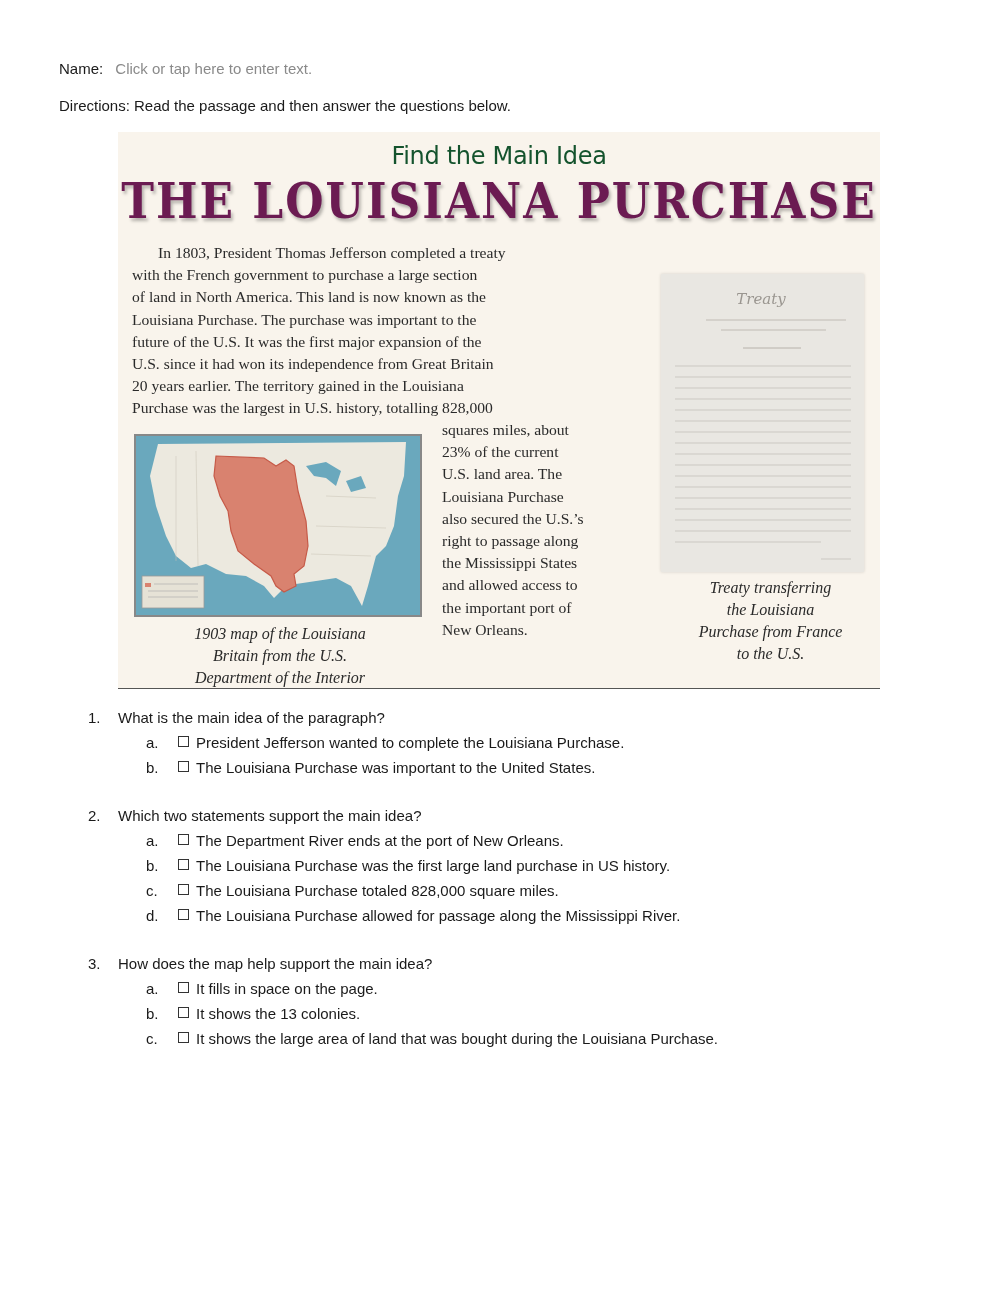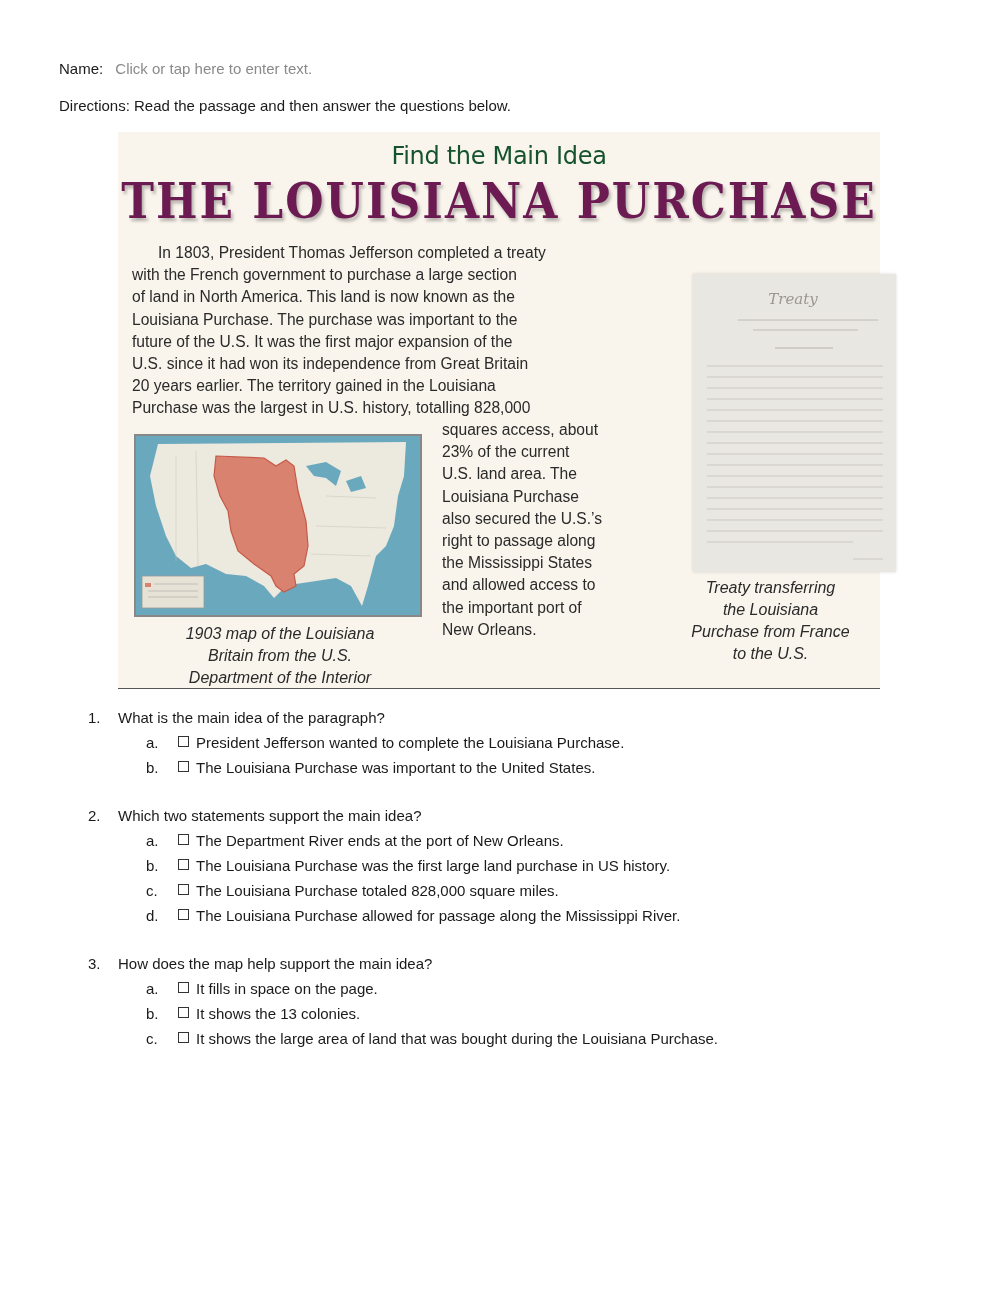--- a/index.html
+++ b/index.html
@@ -11,30 +11,30 @@
   .directions { top: 96px; }
 
   .panel { position: absolute; left: 118px; top: 132px; width: 762px; height: 556px;
            background: #f9f4ec; border-bottom: 1.5px solid #555; }
   .subtitle { position: absolute; top: 10px; left: 0; width: 100%; text-align: center;
               font-family: "DejaVu Sans", sans-serif; font-size: 24px; color: #14532d; letter-spacing: -0.3px; }
   .title { position: absolute; top: 40px; left: 0; width: 100%; text-align: center;
            font-family: "DejaVu Serif", serif; font-weight: bold; font-size: 44px; color: #6b1b52;
            letter-spacing: 2px; transform: scaleY(1.12); transform-origin: top center;
            text-shadow: 2px 3px 3px rgba(0,0,0,0.28); }
-  .serif { font-family: Liberation Sans, sans-serif; color: #2a2a2a; }
+  .serif { font-family: Liberation Serif, serif; color: #2a2a2a; }
   .para-top { position: absolute; left: 14px; top: 110px; width: 520px; font-size: 15.6px; line-height: 22.2px; }
   .para-top .indent { display: inline-block; width: 26px; }
   .para-right { position: absolute; left: 324px; top: 287px; width: 210px; font-size: 15.6px; line-height: 22.2px; }
   .map { position: absolute; left: 16px; top: 302px; width: 288px; height: 183px;
          background: #6aa8bd; border: 2px solid #888; box-sizing: border-box; overflow: hidden; }
   .map svg { display: block; }
   .cap { position: absolute; text-align: center; font-style: italic; font-size: 16px; line-height: 22px; }
   .cap-map { left: 20px; top: 491px; width: 284px; }
-  .treaty { position: absolute; left: 575px; top: 142px; width: 203px; height: 298px;
+  .treaty { position: absolute; left: 543px; top: 142px; width: 203px; height: 298px;
             background: #ec4899; box-shadow: 0 0 3px rgba(0,0,0,0.15); overflow: hidden; }
   .cap-treaty { left: 550px; top: 445px; width: 205px; }
 
   .questions { position: absolute; left: 88px; top: 705px; font-size: 15px; line-height: 25px; }
   .q { margin-bottom: 23px; }
   .q-head { display: flex; }
   .q-num { width: 30px; }
   .opt { display: flex; padding-left: 58px; }
   .opt-letter { width: 32px; }
   .box { display: inline-block; width: 11px; height: 11px; border: 1px solid #333;
@@ -59,21 +59,21 @@
     <div>with the French government to purchase a large section</div>
     <div>of land in North America. This land is now known as the</div>
     <div>Louisiana Purchase. The purchase was important to the</div>
     <div>future of the U.S. It was the first major expansion of the</div>
     <div>U.S. since it had won its independence from Great Britain</div>
     <div>20 years earlier. The territory gained in the Louisiana</div>
     <div>Purchase was the largest in U.S. history, totalling 828,000</div>
   </div>
 
   <div class="para-right serif">
-    <div>squares access, about</div>
+    <div>squares miles, about</div>
     <div>23% of the current</div>
     <div>U.S. land area. The</div>
     <div>Louisiana Purchase</div>
     <div>also secured the  U.S.’s</div>
     <div>right to passage along</div>
     <div>the Mississippi States</div>
     <div>and allowed access to</div>
     <div>the important port of</div>
     <div>New Orleans.</div>
   </div>

